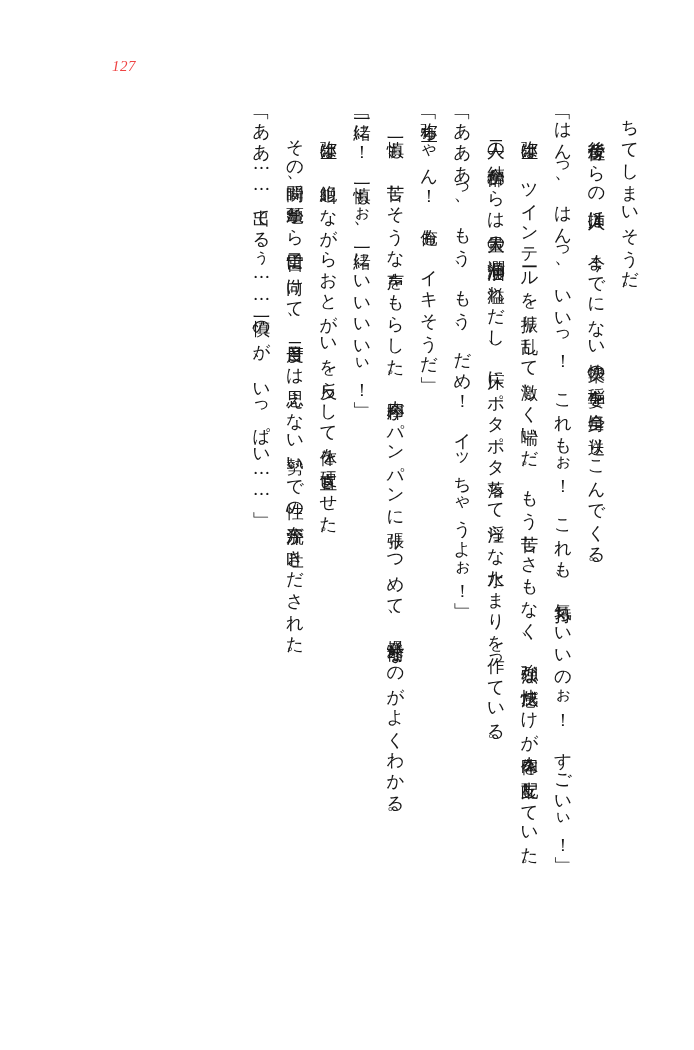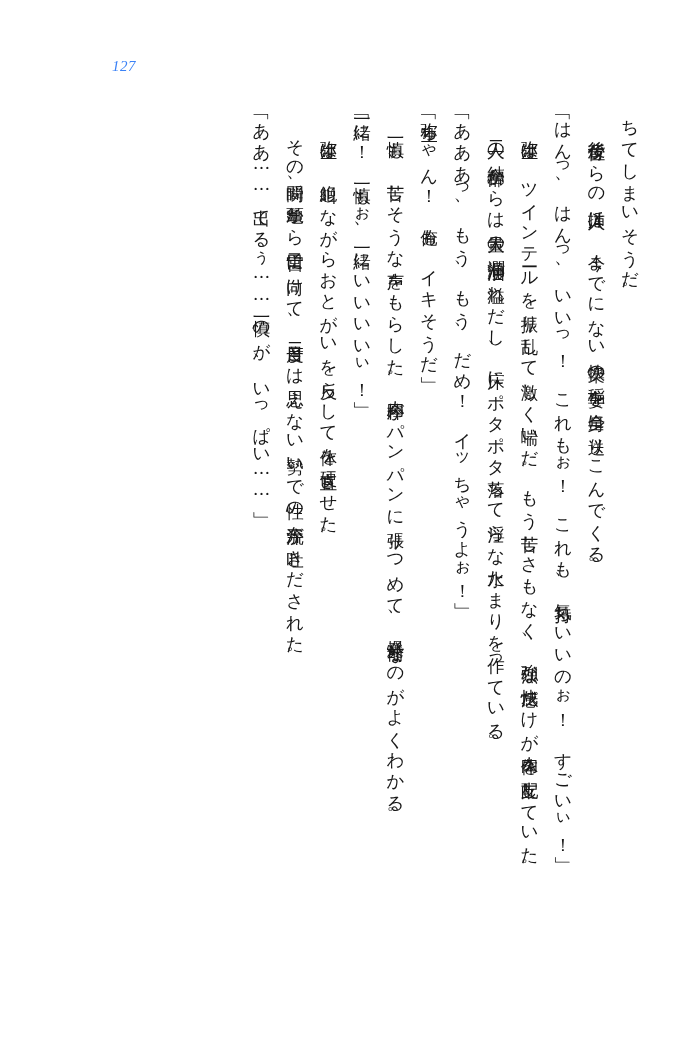--- a/index.html
+++ b/index.html
@@ -25,21 +25,21 @@
     background: #ffffff;
   }
 
   .page-number {
     position: absolute;
     left: 112px;
     top: 58px;
     font-family: "Liberation Serif", "DejaVu Serif", serif;
     font-style: italic;
     font-size: 15px;
-    color: #3b82f6;
+    color: #ef4444;
     letter-spacing: 0.5px;
   }
 
   .text-body {
     position: absolute;
     right: 48px;
     top: 108px;
     height: 855px;
     width: 570px;
 

